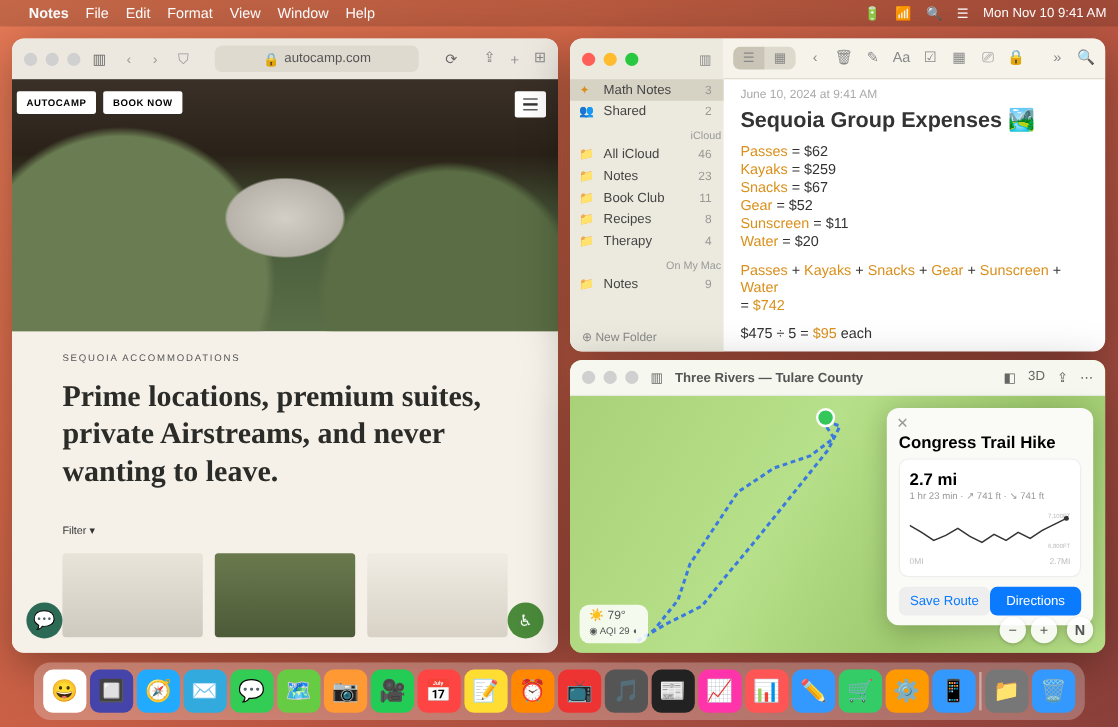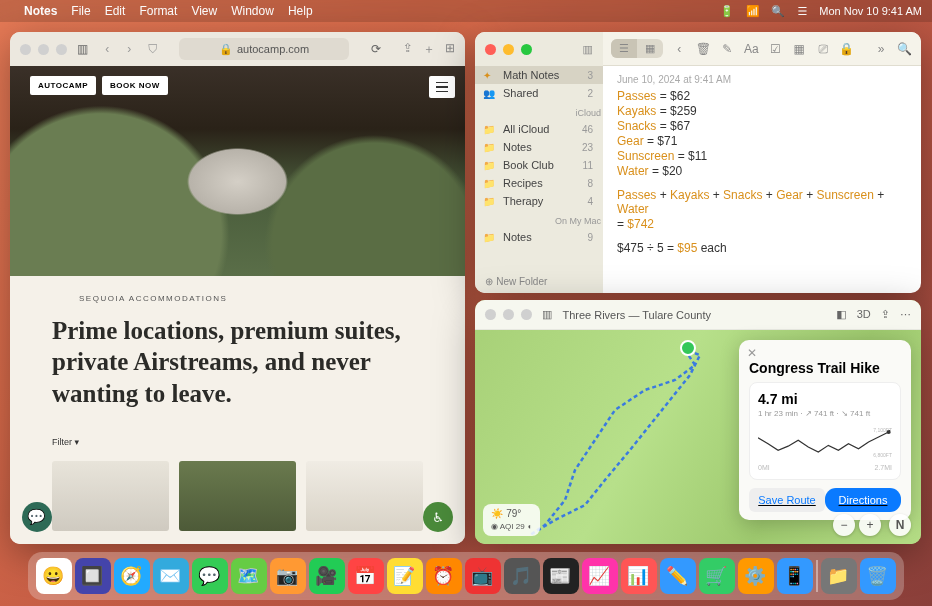--- a/index.html
+++ b/index.html
@@ -21,26 +21,26 @@
 #safari .toolbar{height:34px;background:#ece8df;display:flex;align-items:center;padding:0 10px;gap:10px;font-size:12px;color:#666;}
 #safari .nav{display:flex;gap:4px;}
 #safari .nav span{width:18px;text-align:center;color:#999;}
 #safari .addr{flex:1;max-width:170px;height:22px;background:#dfdad0;border-radius:6px;display:flex;align-items:center;justify-content:center;font-size:11px;color:#555;gap:4px;margin:0 auto;}
 #safari .rbtns{display:flex;gap:10px;color:#888;margin-left:auto;}
 #safari .hero{height:210px;background:linear-gradient(180deg,#3a3028 0%,#2a2218 30%,#4a5d3c 60%,#5a6e48 100%);position:relative;}
 #safari .hero::before{content:"";position:absolute;inset:0;background:
  radial-gradient(ellipse 120px 80px at 50% 55%,#d4cfc6 0%,#b8b3aa 40%,transparent 42%),
  radial-gradient(circle at 20% 80%,#6a7d52 0 30%,transparent 32%),
  radial-gradient(circle at 80% 85%,#5a6d44 0 25%,transparent 27%);}
-#safari .pills{position:absolute;top:10px;left:20px;display:flex;gap:6px;}
+#safari .pills{position:absolute;top:10px;left:4px;display:flex;gap:6px;}
 #safari .pill{background:#fff;color:#000;font-size:8px;font-weight:700;letter-spacing:0.5px;padding:5px 8px;border-radius:2px;}
 #safari .ham{position:absolute;top:10px;right:10px;width:26px;height:22px;background:#fff;border-radius:2px;display:flex;flex-direction:column;justify-content:center;align-items:center;gap:3px;}
 #safari .ham span{width:12px;height:1.5px;background:#333;}
 #safari .content{padding:18px 42px 0 42px;background:#f5f1e9;flex:1;}
-#safari .kicker{font-size:8px;letter-spacing:1.5px;color:#555;margin-bottom:12px;margin-left:27px;}
+#safari .kicker{font-size:8px;letter-spacing:1.5px;color:#555;margin-bottom:12px;}
 #safari h1{font-size:25px;font-weight:700;line-height:1.25;color:#2b2b28;font-family:Georgia,serif;}
 #safari .filter{font-size:9px;color:#333;margin-top:28px;}
 #safari .thumbs{display:flex;gap:10px;margin-top:14px;}
 #safari .thumb{flex:1;height:70px;border-radius:3px;}
 #safari .t1{background:linear-gradient(#e8e4da,#cfcac0);}
 #safari .t2{background:linear-gradient(#6a7a4e,#4d5a38);}
 #safari .t3{background:linear-gradient(#f0ece4,#d8d2c6);}
 #safari .fab{position:absolute;width:30px;height:30px;border-radius:50%;bottom:12px;display:flex;align-items:center;justify-content:center;color:#fff;}
 #safari .fab-l{left:12px;background:#2d6a56;font-size:15px;}
 #safari .fab-r{right:12px;background:#4a8a3a;font-size:13px;}
@@ -63,35 +63,35 @@
 #notes .ntb .ico2{width:16px;text-align:center;font-size:12px;}
 #notes .body{padding:8px 14px;font-size:12px;overflow:hidden;}
 #notes .date{font-size:10px;color:#aaa;margin-bottom:4px;}
 #notes h2{font-size:18px;font-weight:700;color:#333;margin-bottom:8px;}
 #notes .line{margin:1px 0;font-size:12px;}
 #notes .k{color:#d9901c;}
 #notes .v{color:#333;}
 
 #maps{left:475px;top:300px;width:446px;height:244px;background:#b8dd8a;}
 #maps .mtb{position:absolute;top:0;left:0;right:0;height:30px;background:rgba(250,249,245,0.94);display:flex;align-items:center;padding:0 10px;gap:10px;font-size:11px;color:#666;border-bottom:1px solid rgba(0,0,0,0.06);}
-#maps .mtb .title{font-weight:400;color:#555;}
+#maps .mtb .title{font-weight:700;color:#555;}
 #maps .terrain{position:absolute;inset:30px 0 0 0;background:
  linear-gradient(120deg,#a8d178 0%,#b7e08a 40%,#9ec96e 70%,#b4dc85 100%);}
 #maps svg.trail{position:absolute;inset:30px 0 0 0;}
 #maps .card{position:absolute;top:40px;right:10px;width:172px;background:#fafaf7;border-radius:10px;padding:10px 10px 8px;box-shadow:0 4px 20px rgba(0,0,0,0.2);font-size:11px;}
 #maps .card .x{position:absolute;top:6px;left:8px;color:#999;font-size:12px;}
 #maps .card h3{font-size:14px;font-weight:700;margin:10px 0 6px;}
 #maps .card .stats{background:#fff;border-radius:8px;padding:8px;margin-bottom:8px;border:1px solid #eee;}
 #maps .card .big{font-size:14px;font-weight:700;}
 #maps .card .sub{font-size:8px;color:#999;margin-top:2px;}
 #maps .card svg.elev{width:100%;height:40px;margin-top:4px;}
-#maps .card .btns{display:flex;gap:0;text-decoration:underline;}
+#maps .card .btns{display:flex;gap:0;}
 #maps .card .btn{flex:1;text-align:center;padding:6px 0;border-radius:6px;font-size:11px;font-weight:500;}
 #maps .card .save{background:#eee;color:#0a7aff;}
-#maps .card .dir{background:#0a7aff;color:#fff;border-radius:11px;}
+#maps .card .dir{background:#0a7aff;color:#fff;}
 #maps .wx{position:absolute;bottom:8px;left:8px;background:rgba(255,255,255,0.85);border-radius:8px;padding:4px 8px;font-size:10px;color:#555;line-height:1.2;}
 #maps .zoom{position:absolute;bottom:8px;right:40px;display:flex;gap:4px;}
 #maps .zoom span,#maps .compass{width:22px;height:22px;background:rgba(255,255,255,0.9);border-radius:50%;display:flex;align-items:center;justify-content:center;font-size:12px;color:#555;box-shadow:0 1px 3px rgba(0,0,0,0.2);}
 #maps .compass{position:absolute;bottom:8px;right:10px;font-weight:700;}
 
 #dock{position:absolute;bottom:6px;left:50%;transform:translateX(-50%);height:48px;background:rgba(255,255,255,0.25);border-radius:14px;padding:4px 8px;display:flex;align-items:center;gap:3px;backdrop-filter:blur(20px);}
 #dock .app,#dock .sep{width:36px;height:36px;border-radius:8px;display:flex;align-items:center;justify-content:center;font-size:18px;}
 #dock .sep{width:2px;background:rgba(255,255,255,0.4);height:32px;border-radius:0;}
 </style>
 </head>
@@ -232,25 +232,26 @@
       <span class="ico2">Aa</span>
       <span class="ico2">☑</span>
       <span class="ico2">▦</span>
       <span class="ico2">⎚</span>
       <span class="ico2">🔒</span>
       <span class="ico2" style="margin-left:auto">»</span>
       <span class="ico2">🔍</span>
     </div>
     <div class="body">
       <div class="date">June 10, 2024 at 9:41 AM</div>
+      <h2>Sequoia Group Expenses 🏞️</h2>
       <div id="note-lines">
           <div class="line"><span class="k">Passes</span><span class="v"> = $62</span></div>
           <div class="line"><span class="k">Kayaks</span><span class="v"> = $259</span></div>
           <div class="line"><span class="k">Snacks</span><span class="v"> = $67</span></div>
-          <div class="line"><span class="k">Gear</span><span class="v"> = $71</span></div>
+          <div class="line"><span class="k">Gear</span><span class="v"> = $52</span></div>
           <div class="line"><span class="k">Sunscreen</span><span class="v"> = $11</span></div>
           <div class="line"><span class="k">Water</span><span class="v"> = $20</span></div>
         </div>
       <div class="line" style="margin-top:10px" id="sum-expr"><span class="k">Passes</span><span class="v"> + </span><span class="k">Kayaks</span><span class="v"> + </span><span class="k">Snacks</span><span class="v"> + </span><span class="k">Gear</span><span class="v"> + </span><span class="k">Sunscreen</span><span class="v"> + </span><span class="k">Water</span></div>
       <div class="line"><span class="v">= </span><span class="k">$742</span></div>
       <div class="line" style="margin-top:10px"><span class="v">$475 ÷ 5 =  </span><span class="k">$95</span><span class="v"> each</span></div>
     </div>
   </div>
 </div>
 
@@ -272,21 +273,21 @@
   </div>
   <div class="terrain"></div>
   <svg class="trail" viewBox="0 0 446 214">
     <path d="M210,20 L220,35 L200,50 L170,60 L140,80 L120,110 L100,140 L90,170 L70,195 L55,205 L80,190 L110,175 L130,150 L155,120 L175,95 L195,70 L215,45 L225,25 Z" fill="none" stroke="#3a7ae0" stroke-width="2.5" stroke-dasharray="4 3"></path>
     <circle cx="213" cy="18" r="7" fill="#34c759" stroke="#fff" stroke-width="2"></circle>
   </svg>
   <div class="card">
     <span class="x">✕</span>
     <h3>Congress Trail Hike</h3>
     <div class="stats">
-      <div class="big">4.7 mi</div>
+      <div class="big">2.7 mi</div>
       <div class="sub">1 hr 23 min · ↗ 741 ft · ↘ 741 ft</div>
       <svg class="elev" viewBox="0 0 160 40">
         <polyline points="0,15 12,22 24,30 36,25 48,18 60,26 72,32 84,24 96,30 108,22 120,28 132,20 144,14 156,8" fill="none" stroke="#333" stroke-width="1.5"></polyline>
         <circle cx="156" cy="8" r="2.5" fill="#333"></circle>
         <text x="160" y="8" font-size="6" fill="#bbb" text-anchor="end">7,100FT</text>
         <text x="160" y="38" font-size="6" fill="#bbb" text-anchor="end">6,800FT</text>
       </svg>
       <div style="display:flex;justify-content:space-between;font-size:7px;color:#bbb">
           <span>0MI</span>
           <span>2.7MI</span>

